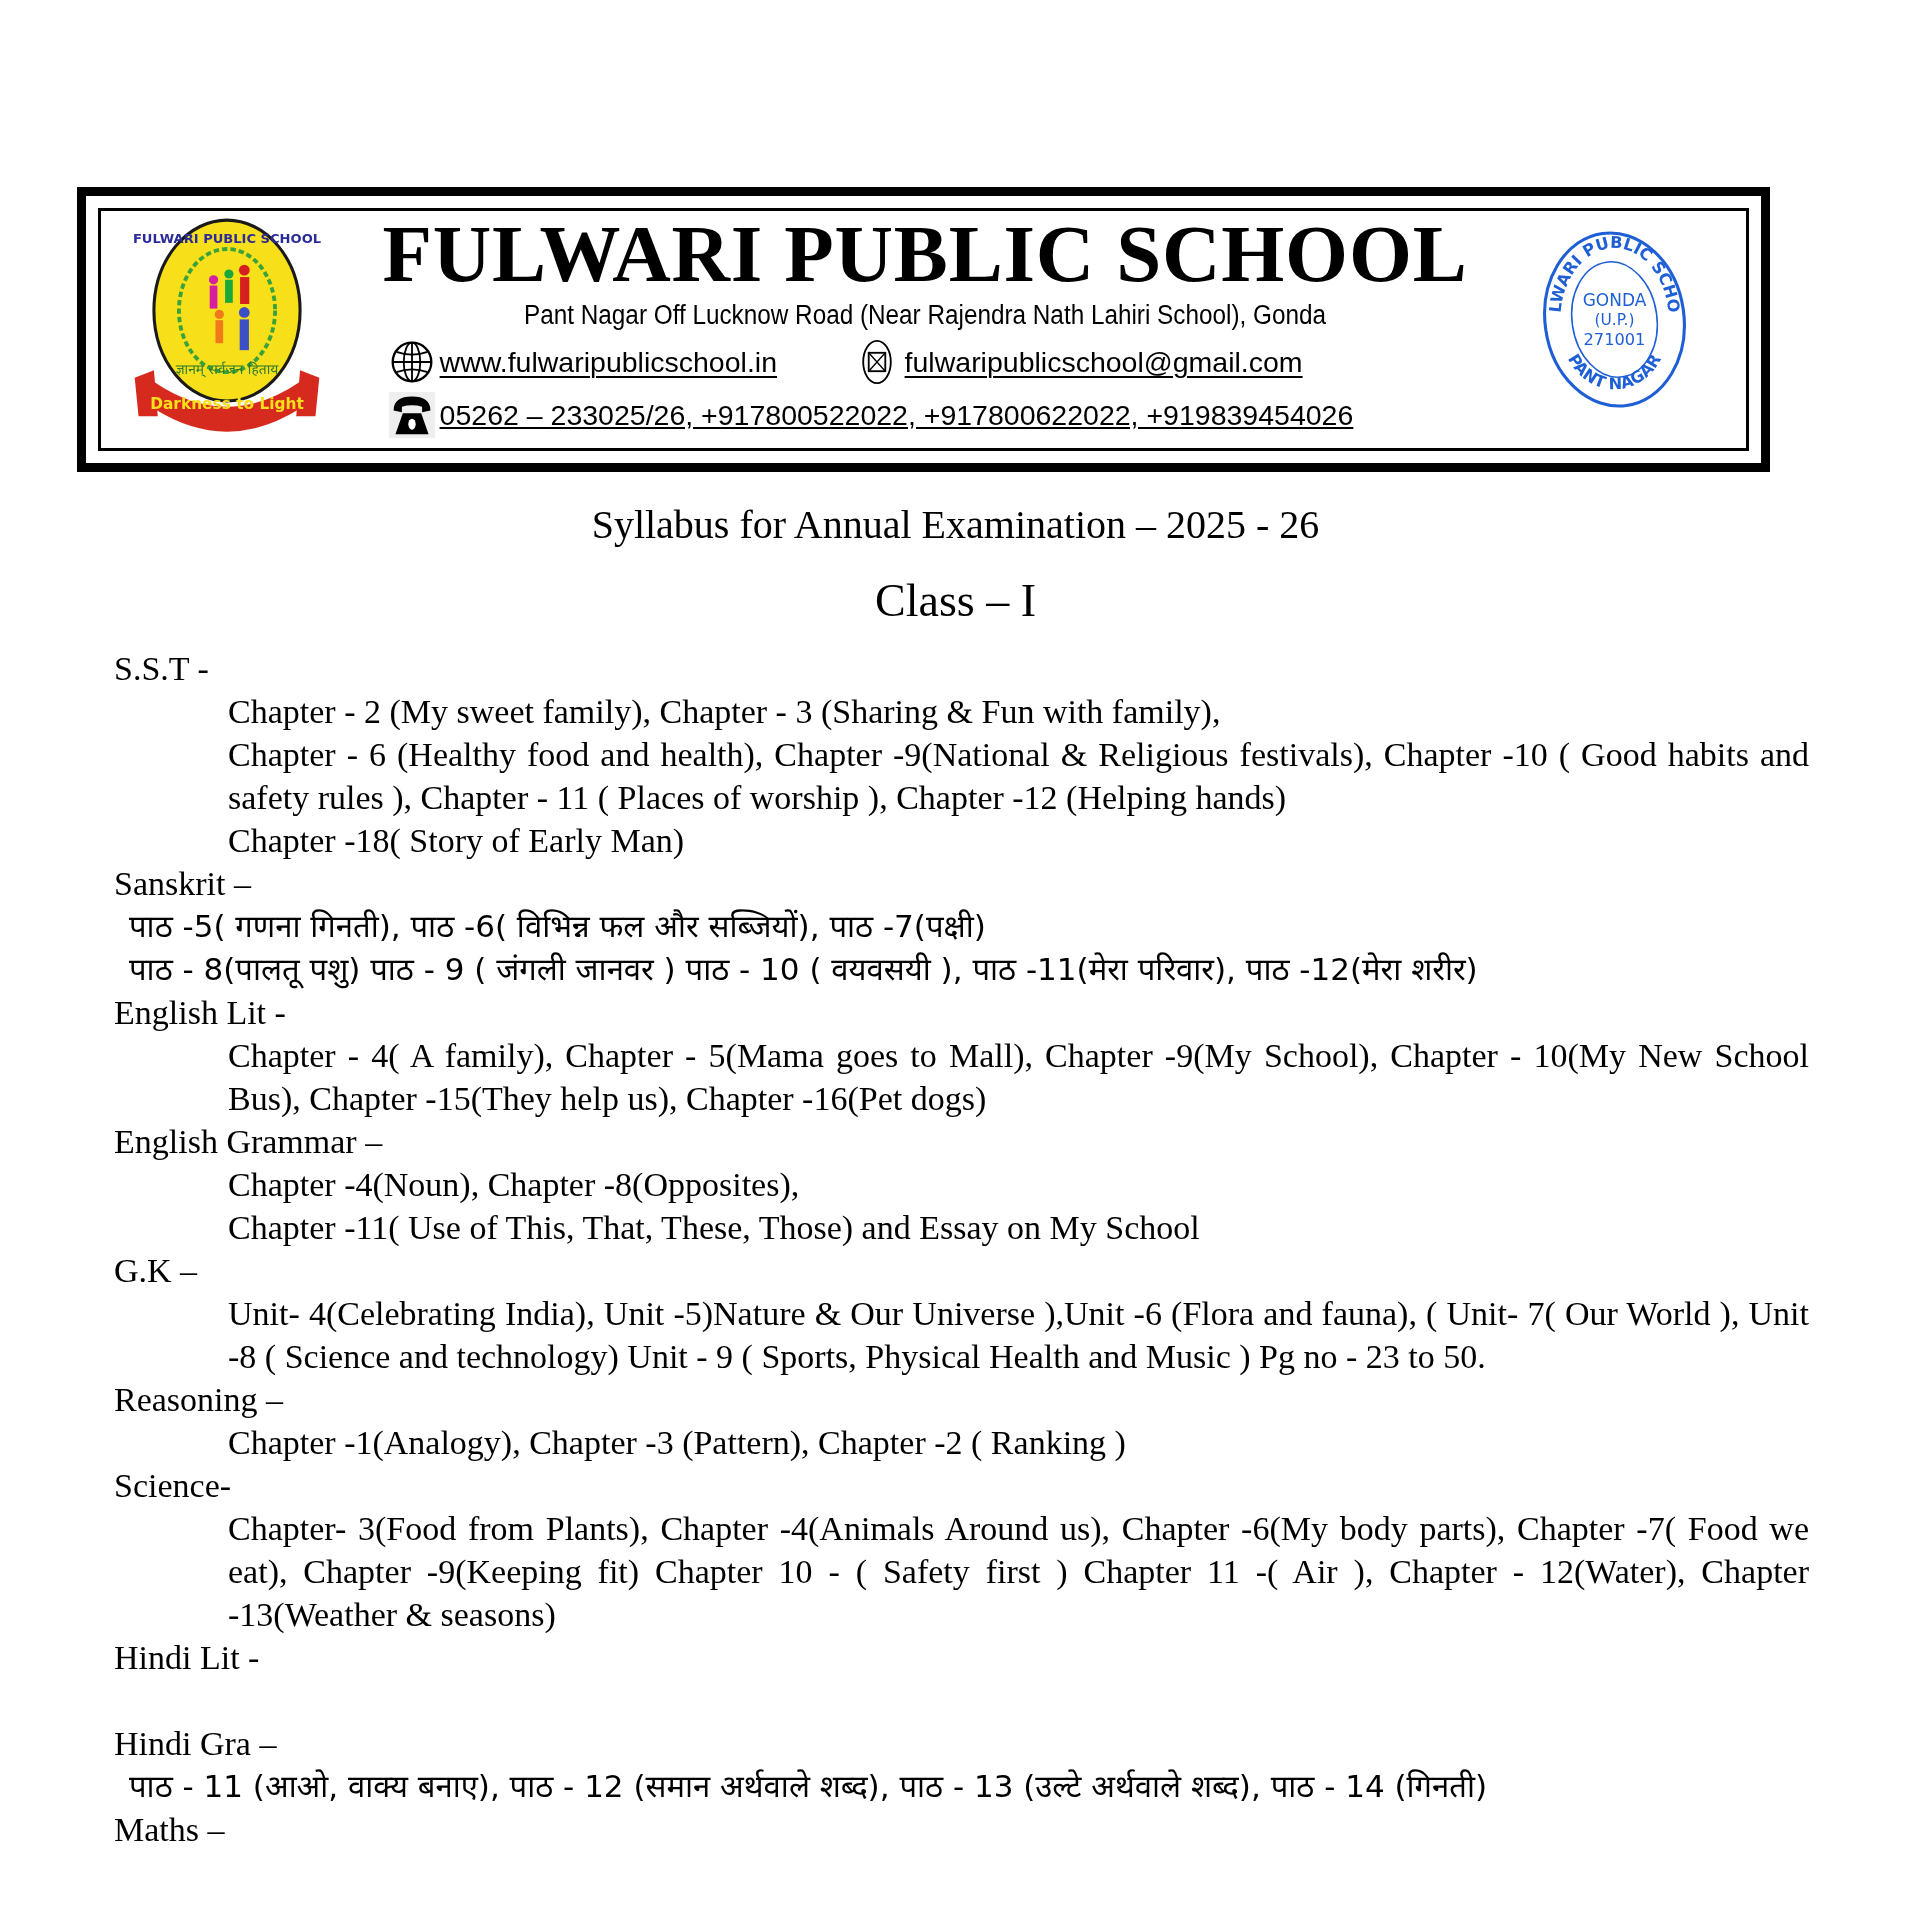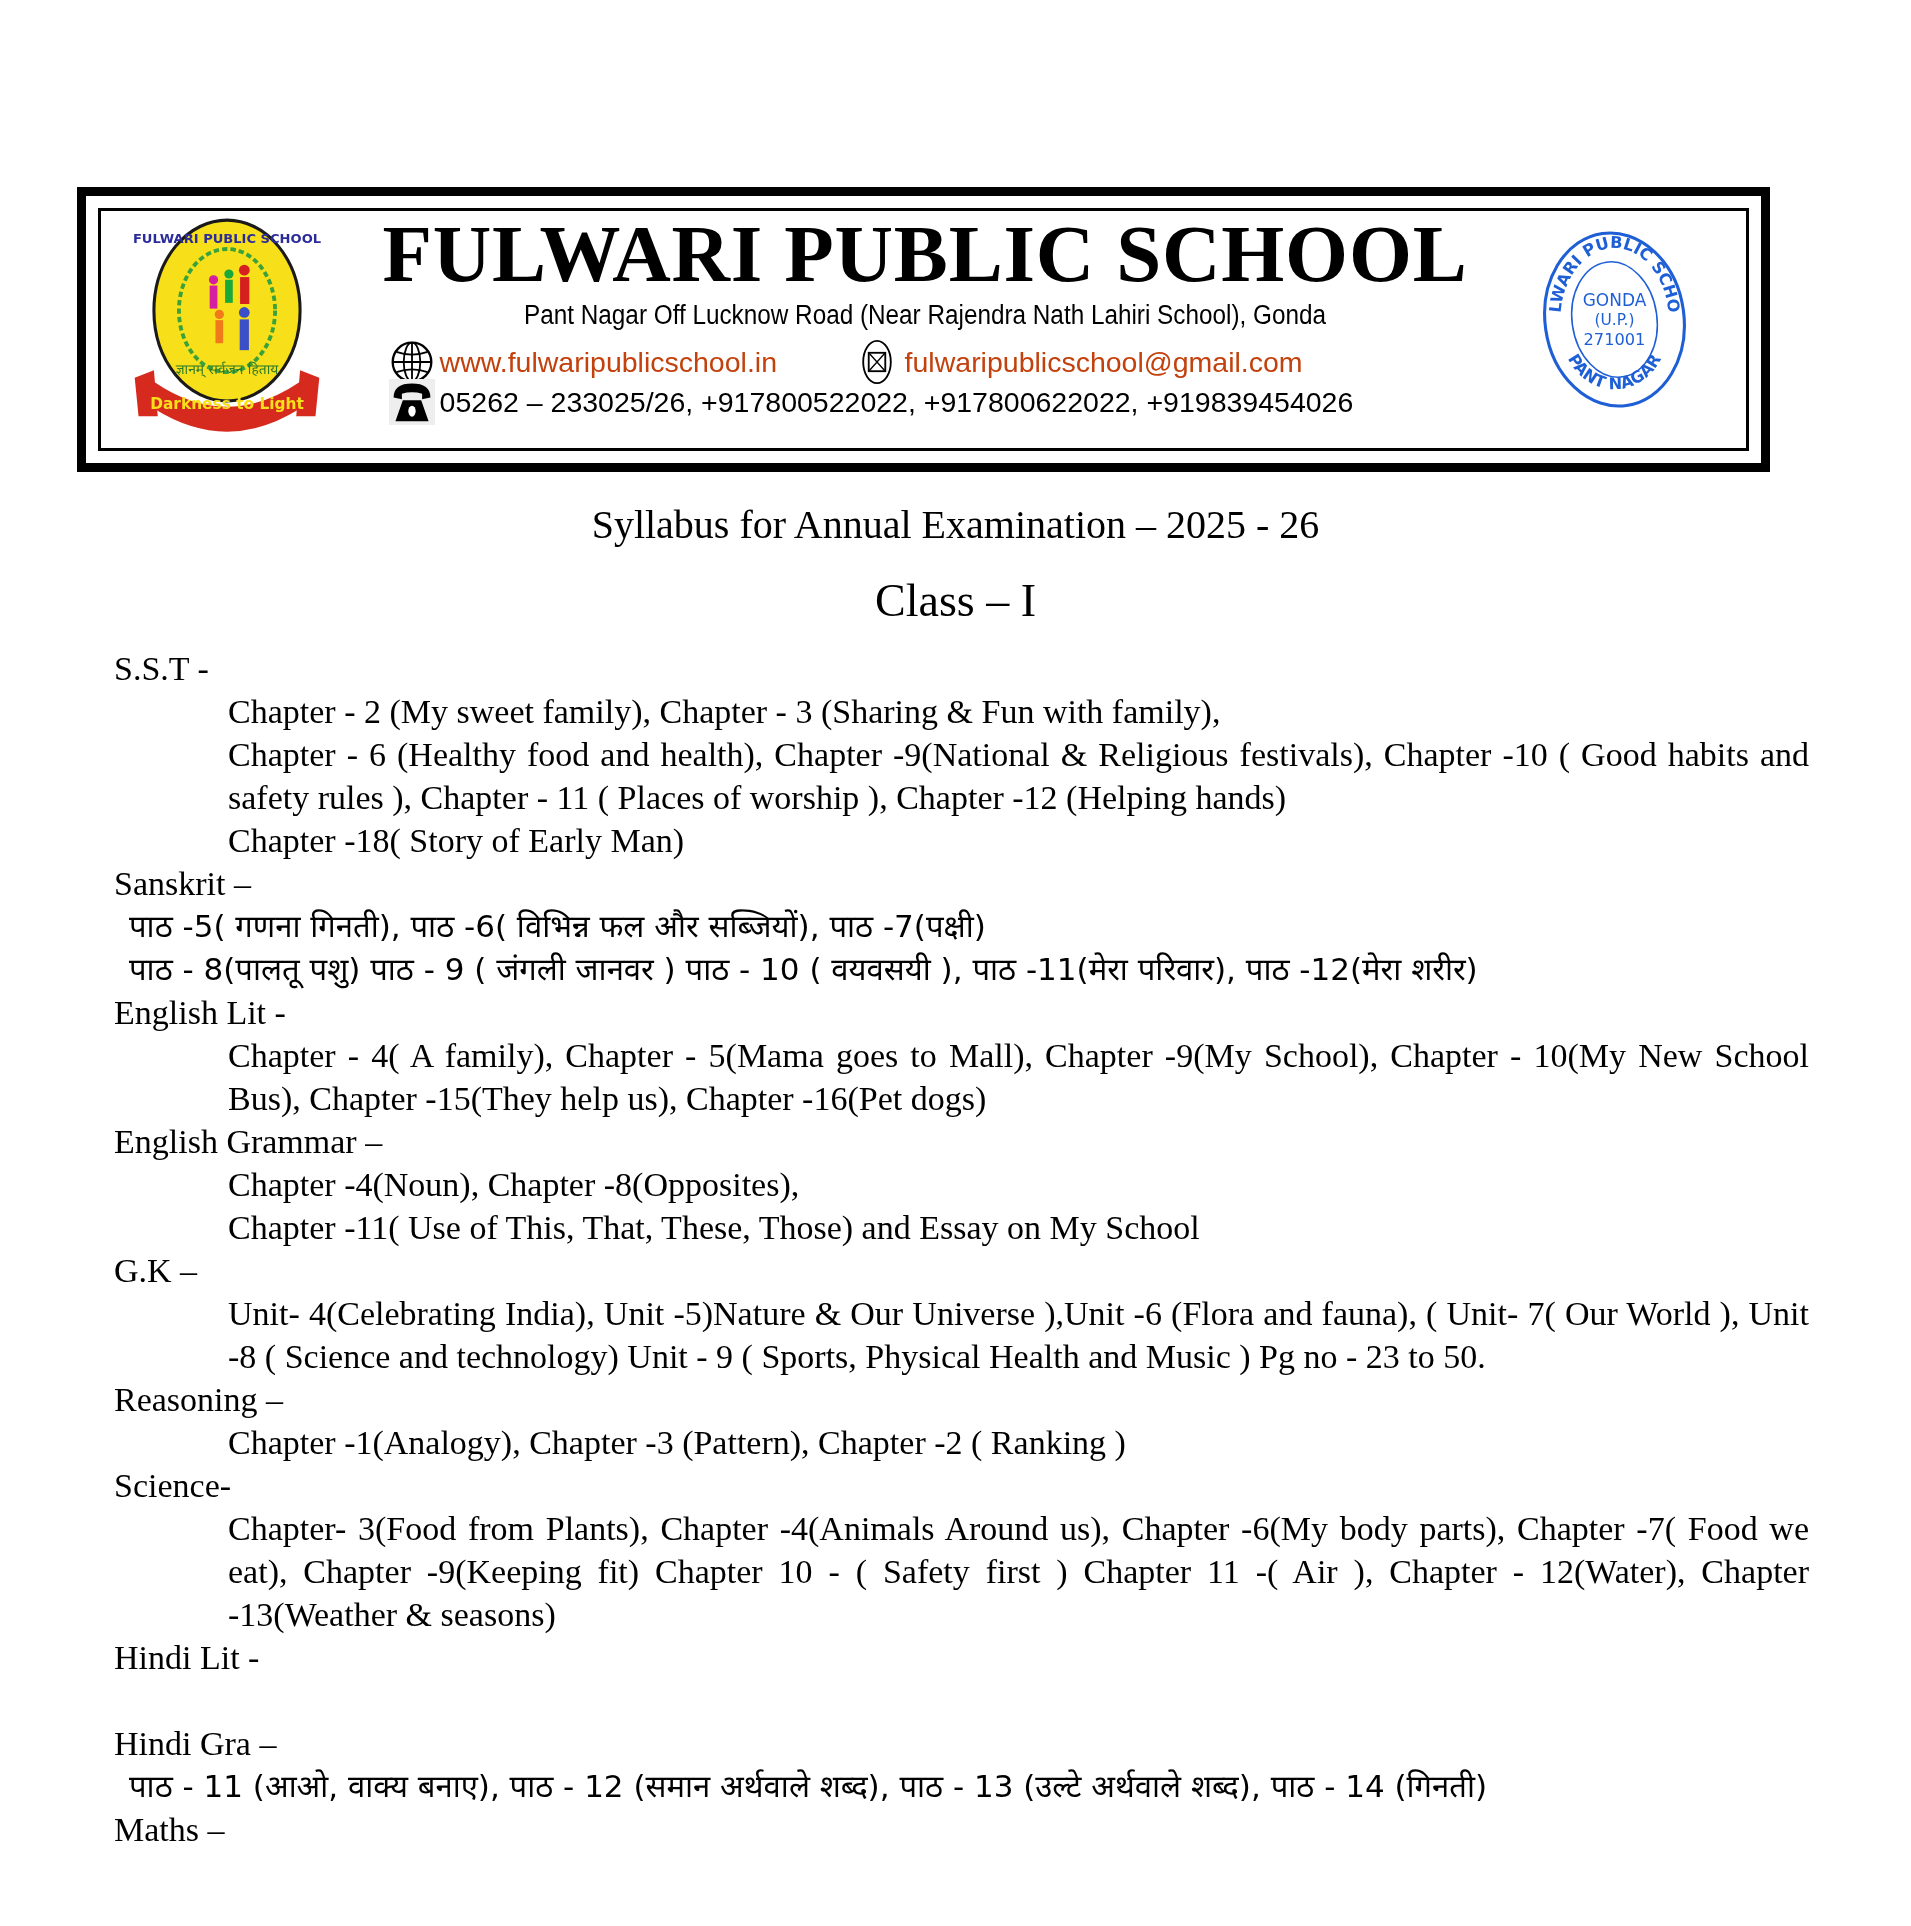--- a/index.html
+++ b/index.html
@@ -30,22 +30,22 @@
   .address {
     position: absolute; left: 347px; top: 302px; width: 1156px; text-align: center;
     font-family: "Liberation Sans", "DejaVu Sans", sans-serif; font-size: 27px; line-height: 1;
     transform: scaleX(0.9); transform-origin: center;
   }
   .contact-row {
     position: absolute; left: 389px; height: 46px; display: flex; align-items: center;
     font-family: "Liberation Sans", "DejaVu Sans", sans-serif; font-size: 28.5px;
   }
   .contact-row.web { top: 339px; }
-  .contact-row.phone { top: 379px; }
-  .contact-row a { color: #c2410c; text-decoration-thickness: 2.3px; text-underline-offset: 3.9px; }
+  .contact-row.phone { top: 392px; text-decoration: underline; }
+  .contact-row a { color: #000000; text-decoration: underline; text-decoration-thickness: 2.3px; text-underline-offset: 3.9px; }
   .contact-icon { width: 46px; height: 46px; margin-right: 4.6px; flex: 0 0 auto; }
   .spacer { width: 77px; }
   
   .doc-title {
     position: absolute; left: 0; top: 505px; width: 1911px; text-align: center;
     font-size: 40px; line-height: 1;
   }
   .class-title {
     position: absolute; left: 0; top: 578px; width: 1911px; text-align: center;
     font-size: 46px; line-height: 1;

